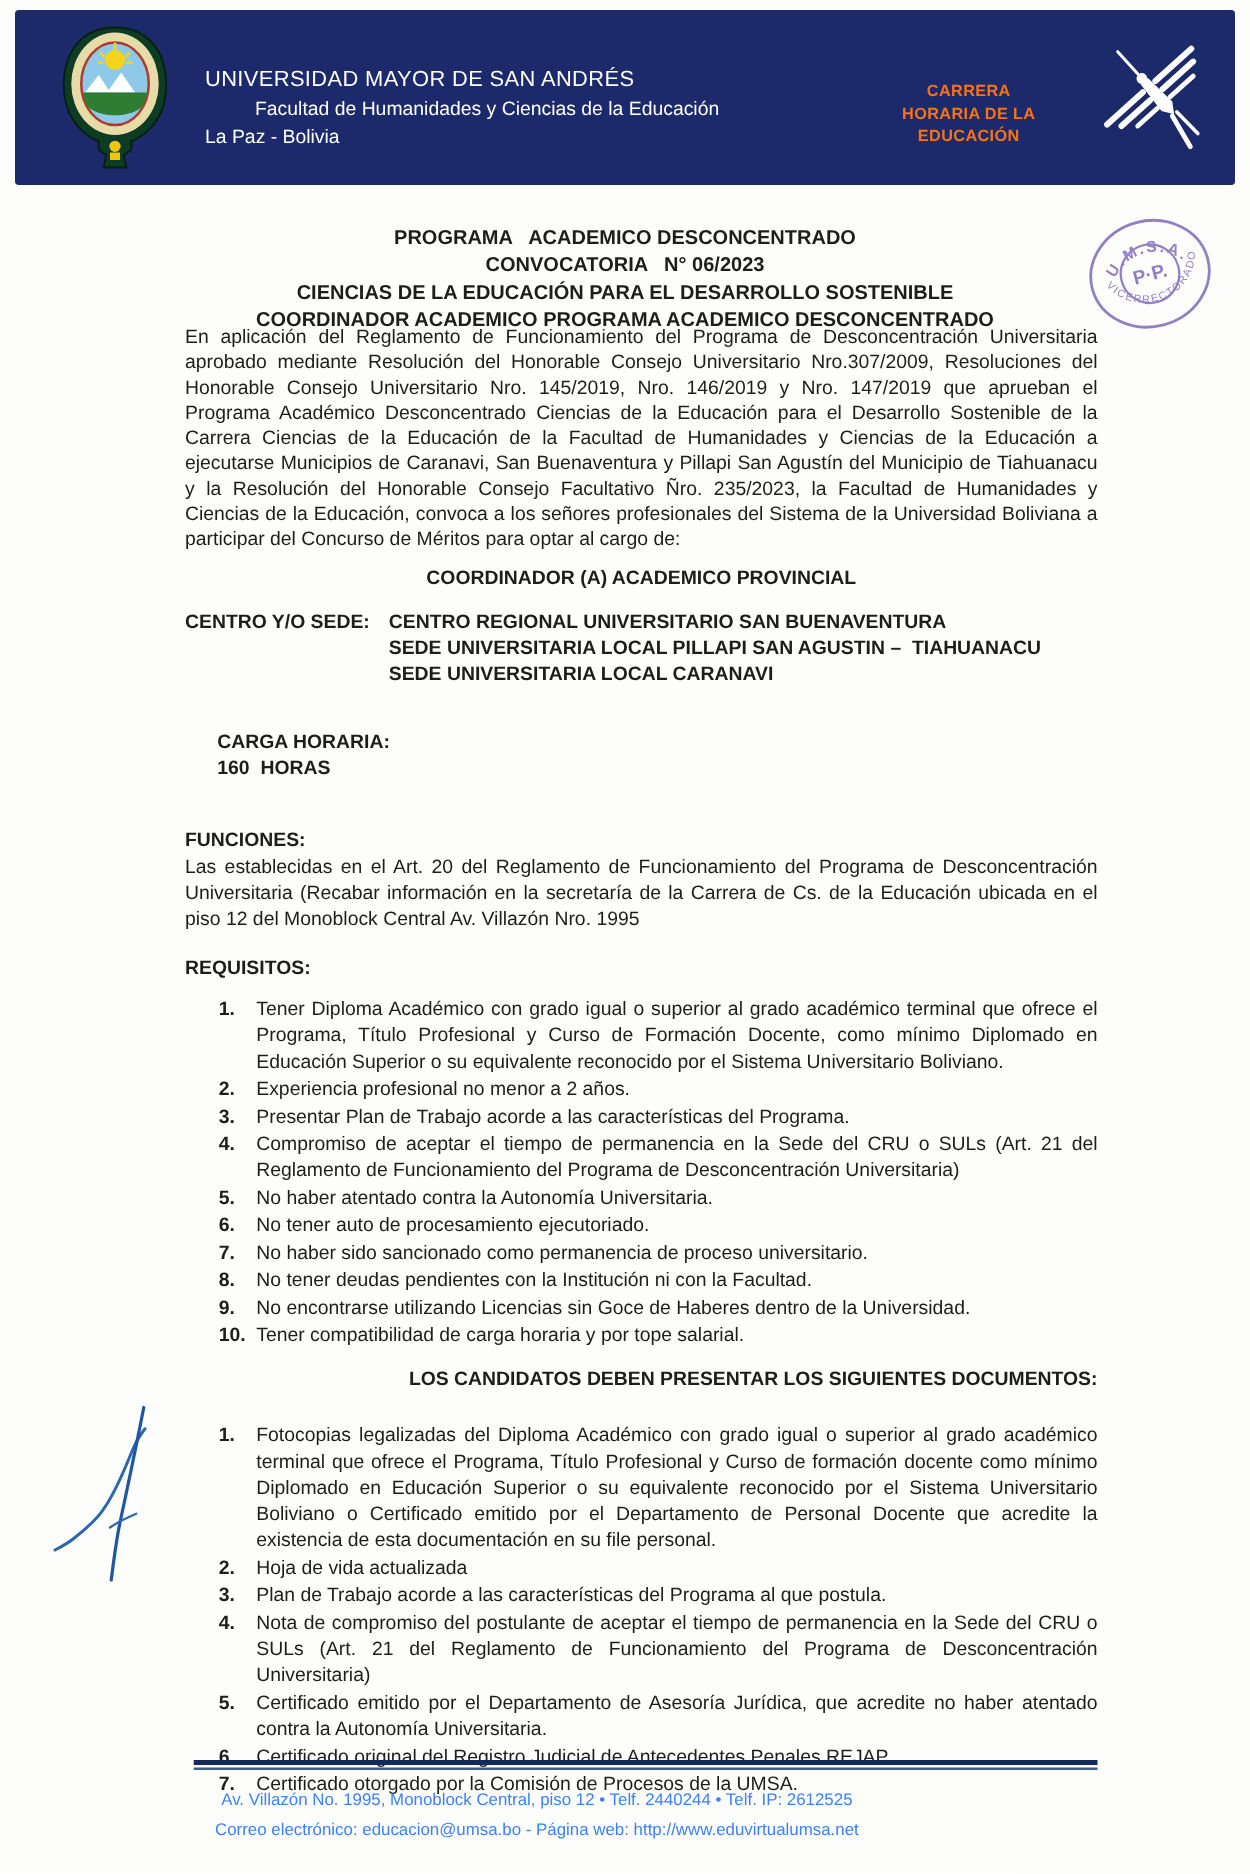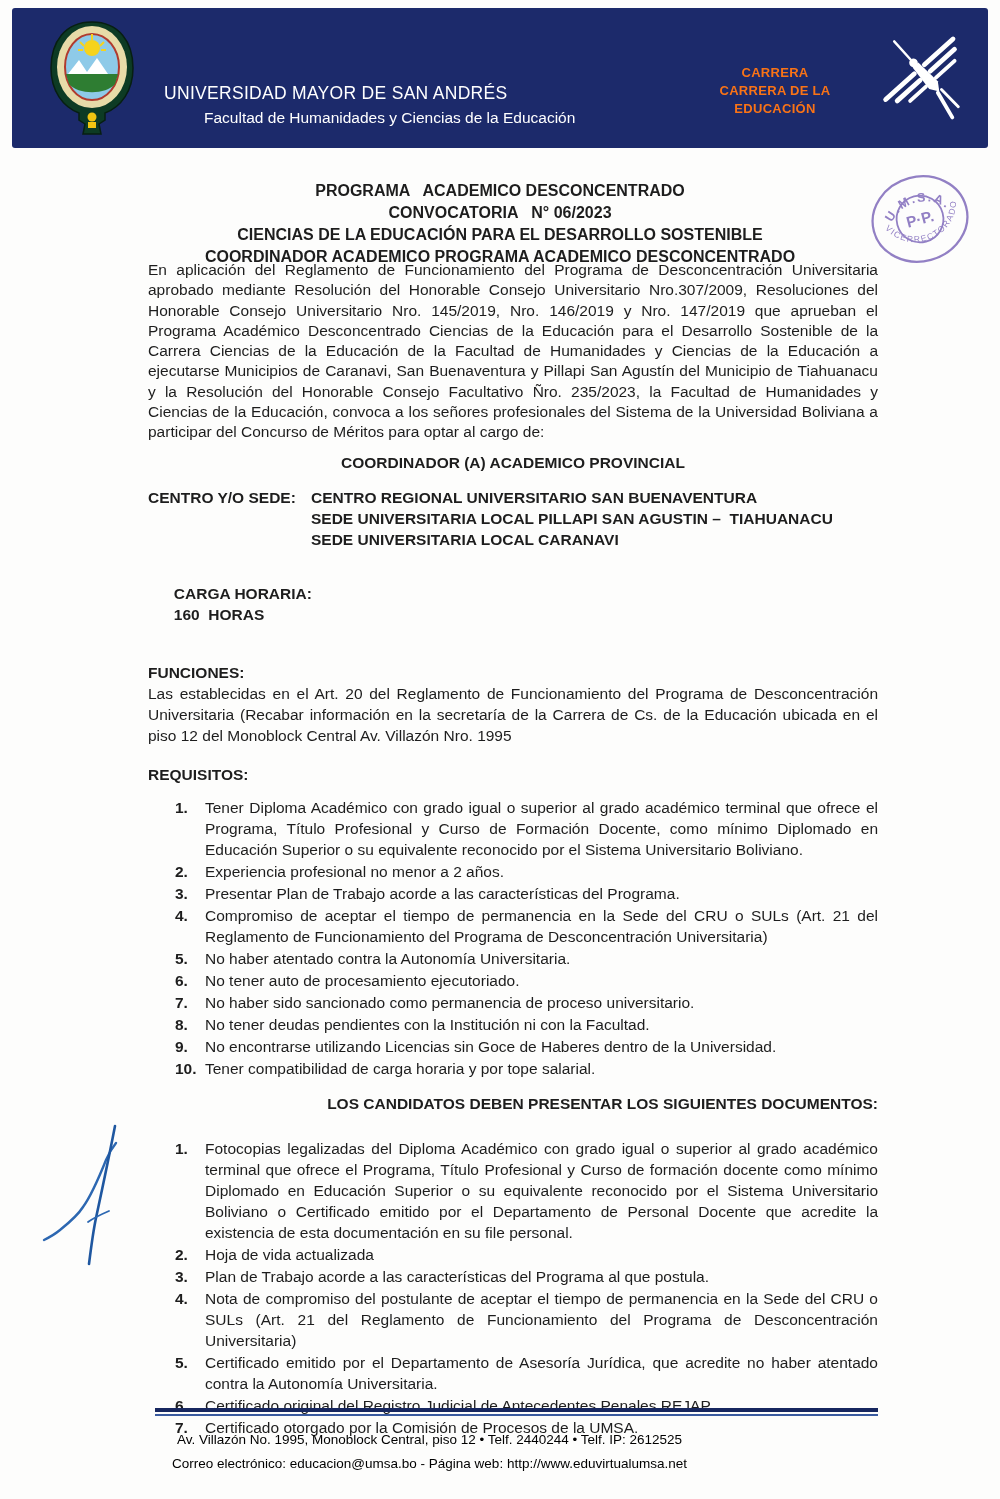--- a/index.html
+++ b/index.html
@@ -9,21 +9,21 @@
     font-family:"Liberation Sans", sans-serif; color:#1d1d1d;
   }
 
   
   .banner {
     position:absolute; top:8px; left:12px; width:976px; height:140px;
     background:#1c2a6b; border-radius:3px;
   }
   .logo { position:absolute; left:30px; top:12px; width:100px; height:118px; }
   .org { position:absolute; left:152px; top:45px; color:#ffffff; }
-  .org-name { font-size:17.5px; letter-spacing:0.3px; margin-bottom:5px;margin-top:30px; }
+  .org-name { font-size:17.5px; letter-spacing:0.3px; margin-bottom:5px; }
   .org-sub  { font-size:15.5px; margin-bottom:4px;margin-left:40px; }
   .org-city { font-size:15.5px; }
   .career {
     position:absolute; right:118px; top:56px; width:190px;
     text-align:center; color:#f97316; font-weight:bold;
     font-size:13px; line-height:18px; letter-spacing:0.3px;
   }
   .bird { position:absolute; right:6px; top:16px; width:106px; height:112px; }
 
   
@@ -64,21 +64,21 @@
 
   
   .signature { position:absolute; left:36px; top:1118px; width:90px; height:150px; }
 
   
   .footer-rule { position:absolute; top:1408px; left:155px; width:723px; }
   .rule-thick { height:4px; background:#17275f; }
   .rule-thin  { height:2px; background:#3a5ba0; margin-top:2px; }
   .footer-text {
     position:absolute; top:1428px; left:0; width:859px;
-    text-align:center; font-size:13.5px; line-height:24px; color:#000000;
+    text-align:center; font-size:13.5px; line-height:24px; color:#3b82f6;
   }
 </style>
 </head>
 <body>
 
 <div class="page">
 
   <div class="banner">
     <svg class="logo" viewBox="0 0 100 118">
       <path d="M50 2 C77 2 91 22 91 48 C91 71 79 87 63 93 L63 100 L57 104 L59 114 L41 114 L43 104 L37 100 L37 93 C21 87 9 71 9 48 C9 22 23 2 50 2 Z" fill="#0d3b24" stroke="#071f12" stroke-width="1.5"></path>
@@ -87,24 +87,25 @@
       <circle cx="50" cy="28" r="8" fill="#f6d31c"></circle>
       <path d="M50 14 L50 20 M38 22 L42 26 M62 22 L58 26 M36 30 L41 30 M64 30 L59 30" stroke="#f6d31c" stroke-width="2"></path>
       <path d="M26 54 L37 40 L45 52 L55 38 L66 54 Z" fill="#ffffff"></path>
       <path d="M24 54 L76 54 L73 64 C64 75 36 75 27 64 Z" fill="#2e7d32"></path>
       <circle cx="50" cy="97" r="4.5" fill="#f2c512"></circle>
       <rect x="46" y="102" width="8" height="6" fill="#f2c512"></rect>
     </svg>
     <div class="org">
       <div class="org-name">UNIVERSIDAD MAYOR DE SAN ANDRÉS</div>
       <div class="org-sub">Facultad de Humanidades y Ciencias de la Educación</div>
+      <div class="org-city">La Paz - Bolivia</div>
     </div>
     <div class="career">
       <div>CARRERA</div>
-      <div>CARRERA DE LA EDUCACIÓN</div>
+      <div>HORARIA DE LA EDUCACIÓN</div>
     </div>
     <svg class="bird" viewBox="0 0 110 110">
       <g transform="rotate(-42 55 55)" stroke="#ffffff" stroke-linecap="round" fill="none">
         <line x1="55" y1="1" x2="55" y2="26" stroke-width="2.5"></line>
         <circle cx="55" cy="31" r="4.5" fill="#ffffff" stroke="none"></circle>
         <path d="M51 34 L59 34 L61 62 L55 71 L49 62 Z" fill="#ffffff" stroke="none"></path>
         <line x1="48" y1="40" x2="8" y2="40" stroke-width="5"></line>
         <line x1="48" y1="49" x2="16" y2="49" stroke-width="5"></line>
         <line x1="48" y1="58" x2="26" y2="58" stroke-width="4"></line>
         <line x1="62" y1="40" x2="102" y2="40" stroke-width="5"></line>

